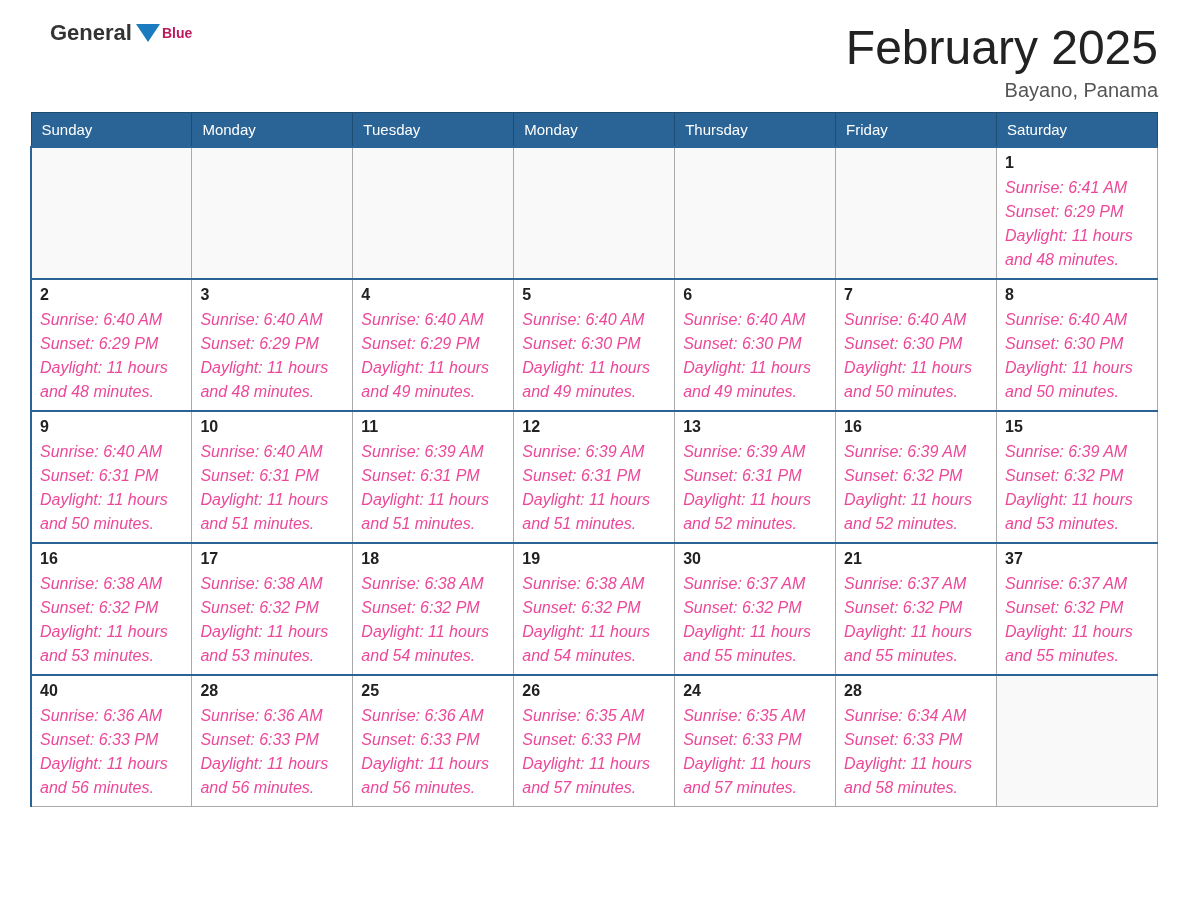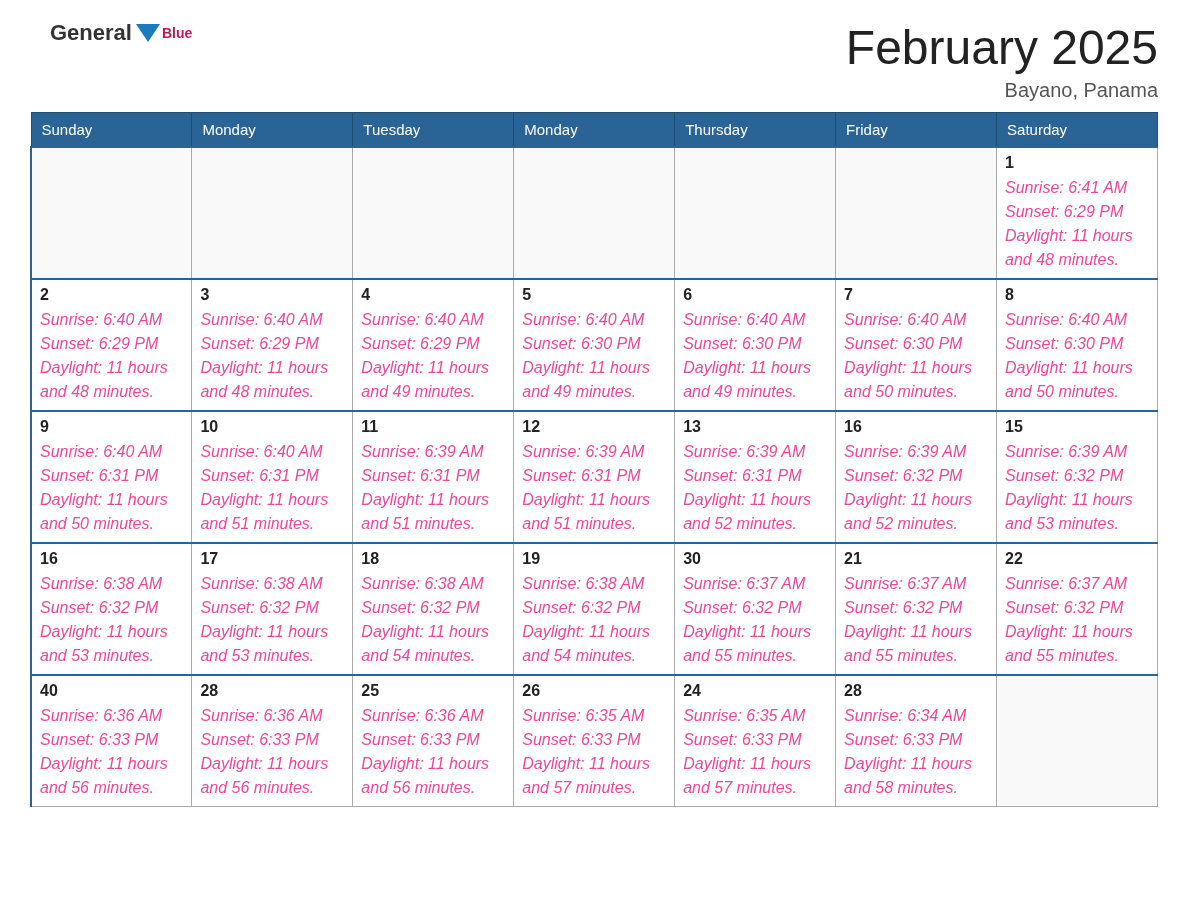--- a/index.html
+++ b/index.html
@@ -226,21 +226,21 @@
         </td>
         <td>
           <span class="day-number">30</span>
           <div class="day-info">Sunrise: 6:37 AM<br>Sunset: 6:32 PM<br>Daylight: 11 hours and 55 minutes.</div>
         </td>
         <td>
           <span class="day-number">21</span>
           <div class="day-info">Sunrise: 6:37 AM<br>Sunset: 6:32 PM<br>Daylight: 11 hours and 55 minutes.</div>
         </td>
         <td>
-          <span class="day-number">22</span>
+          <span class="day-number">37</span>
           <div class="day-info">Sunrise: 6:37 AM<br>Sunset: 6:32 PM<br>Daylight: 11 hours and 55 minutes.</div>
         </td>
       </tr>
       <tr>
         <td>
           <span class="day-number">40</span>
           <div class="day-info">Sunrise: 6:36 AM<br>Sunset: 6:33 PM<br>Daylight: 11 hours and 56 minutes.</div>
         </td>
         <td>
           <span class="day-number">28</span>

